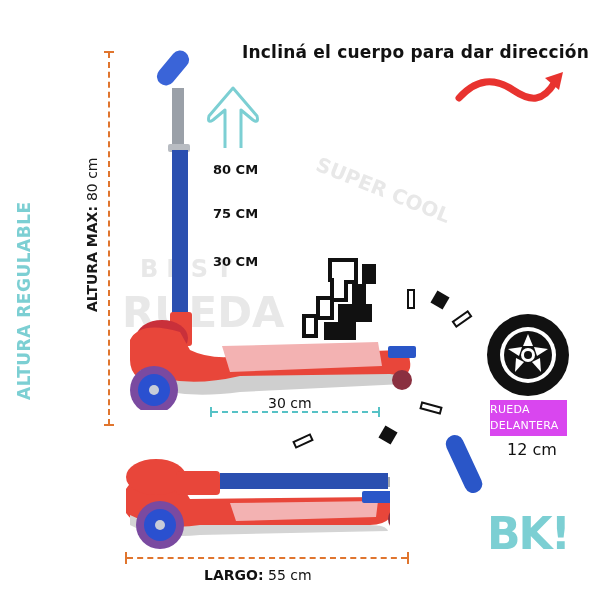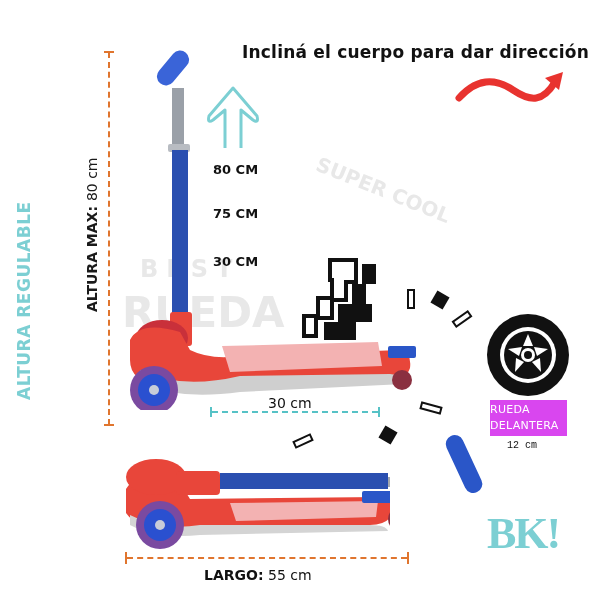--- a/index.html
+++ b/index.html
@@ -14,22 +14,22 @@
   .height-opt { left:213px; font-size:13px; font-weight:bold; color:#111; }
   .dim-h-orange { border-top:2px dashed #e0752e; }
   .dim-v-orange { border-left:2px dashed #e0752e; }
   .tick-o { background:#e0752e; }
   .dim-h-teal { border-top:2px dashed #56c2c6; }
   .tick-t { background:#56c2c6; }
   .label-35 { left:268px; top:395px; font-size:14px; color:#111; }
   .label-largo { left:204px; top:567px; font-size:14px; color:#111; }
   .label-largo b { font-weight:bold; }
   .badge { left:490px; top:400px; width:77px; height:36px; background:#d946ef; color:#fff; font-size:11px; text-align:left; line-height:17px; padding-top:1px; letter-spacing:0.3px; }
-  .wheel-size { left:507px; top:440px; font-size:10px; color:#111;font-family:Liberation Mono, monospace; }
-  .logo { left:487px; top:508px; font-size:44px; font-weight:bold; color:#7ccfd3; letter-spacing:-2px;font-family:Liberation Serif, serif; }
+  .wheel-size { left:507px; top:440px; font-size:16px; color:#111; }
+  .logo { left:487px; top:508px; font-size:44px; font-weight:bold; color:#7ccfd3; letter-spacing:-2px; }
 </style>
 </head>
 <body>
 
 <div class="bg-doodle" style="left:312px;top:178px;font-size:20px;transform:rotate(22deg);">SUPER COOL</div>
 <div class="bg-doodle" style="left:140px;top:255px;font-size:24px;letter-spacing:8px;">BEST</div>
 <div class="bg-doodle" style="left:122px;top:288px;font-size:42px;">RUEDA</div>
 
 <div class="abs headline">Incliná el cuerpo para dar dirección</div>
 

